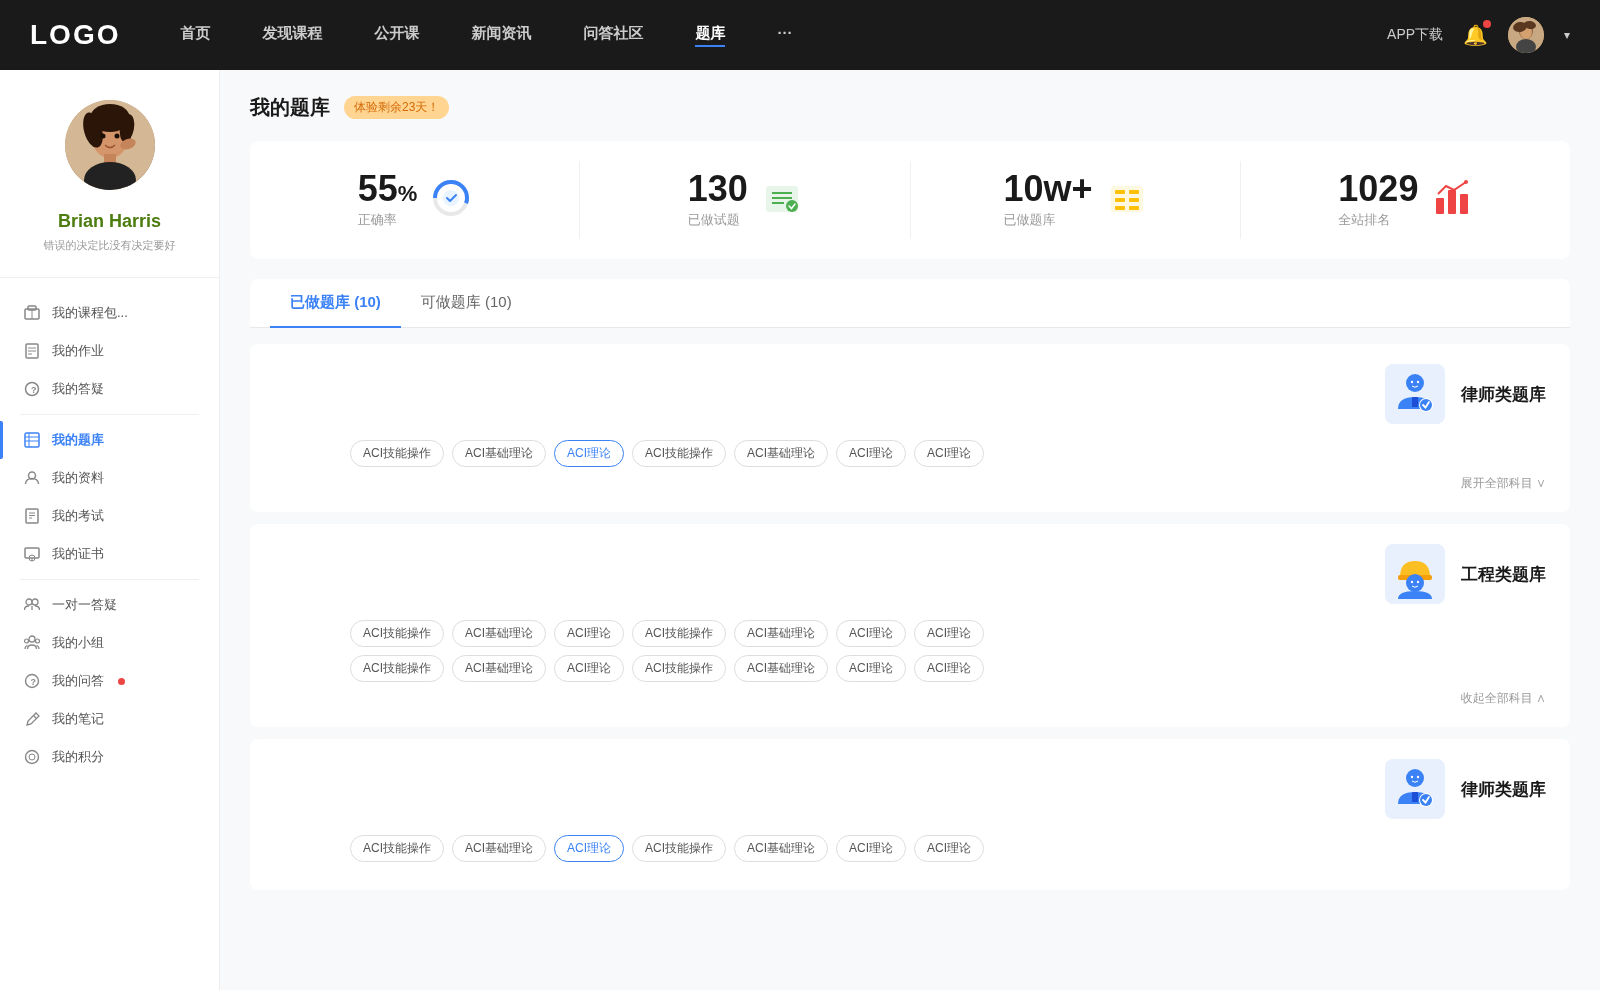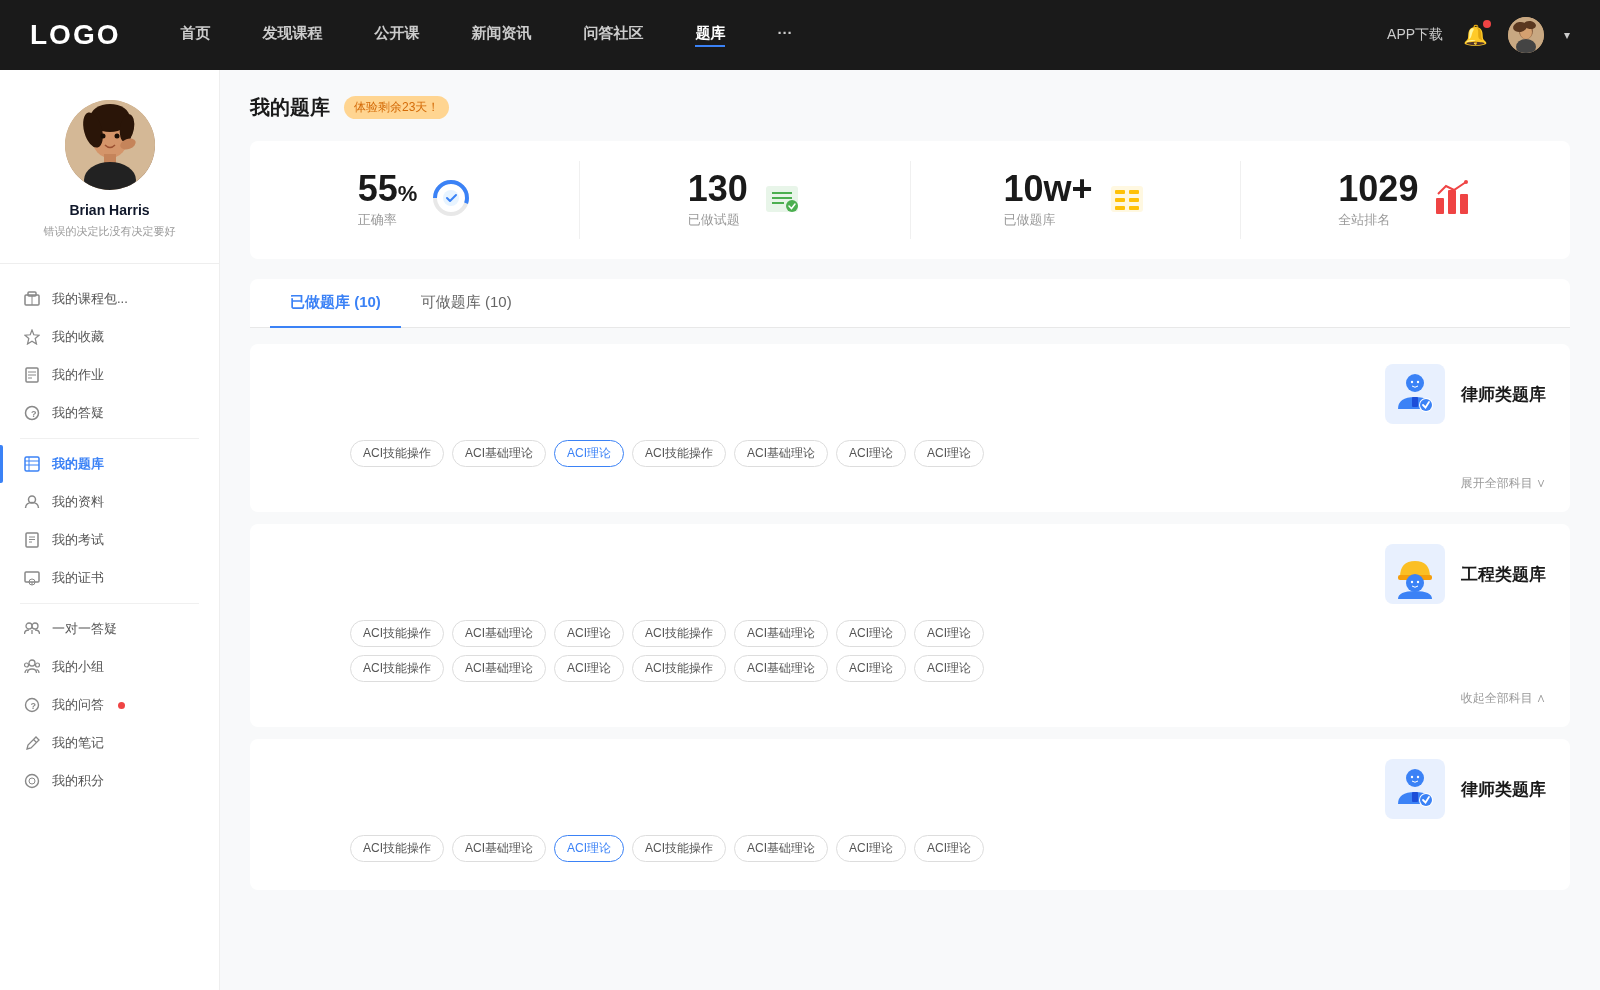--- a/index.html
+++ b/index.html
@@ -113,24 +113,25 @@
       height: 100%;
       background: linear-gradient(160deg, #c8a882 30%, #8a6648 100%);
       display: flex;
       align-items: center;
       justify-content: center;
     }
     
     .avatar-svg { width: 90px; height: 90px; }
 
     .user-name {
-      font-size: 14px;
+      font-size: 18px;
       font-weight: 600;
-      color: #0f172a;
+      color: #4d7c0f;
       margin-bottom: 6px;
+      margin-top: 9px;
     }
     .user-motto {
       font-size: 11px;
       color: #999;
       text-align: center;
     }
 
     .sidebar-menu {
       padding: 16px 0;
     }
@@ -399,28 +400,20 @@
         <span class="sidebar-icon">
           <svg width="16" height="16" viewBox="0 0 16 16" fill="none">
               <rect x="1" y="4" width="14" height="10" rx="1" stroke="#888" stroke-width="1.5" fill="none"></rect>
               <rect x="4" y="1" width="8" height="4" rx="1" stroke="#888" stroke-width="1.5" fill="none"></rect>
               <line x1="8" y1="4" x2="8" y2="14" stroke="#888" stroke-width="1"></line>
             </svg>
         </span>
         <span>我的课程包...</span>
       </div>
 
-      <div class="sidebar-item">
-        <span class="sidebar-icon">
-          <svg width="16" height="16" viewBox="0 0 16 16" fill="none">
-              <polygon points="8,1 9.8,5.8 15,6.2 11.2,9.5 12.5,15 8,12.2 3.5,15 4.8,9.5 1,6.2 6.2,5.8" stroke="#888" stroke-width="1.2" fill="none"></polygon>
-            </svg>
-        </span>
-        <span>我的收藏</span>
-      </div>
 
       <div class="sidebar-item">
         <span class="sidebar-icon">
           <svg width="16" height="16" viewBox="0 0 16 16" fill="none">
               <rect x="2" y="1" width="12" height="14" rx="1" stroke="#888" stroke-width="1.5" fill="none"></rect>
               <line x1="4" y1="5" x2="12" y2="5" stroke="#888" stroke-width="1"></line>
               <line x1="4" y1="8" x2="12" y2="8" stroke="#888" stroke-width="1"></line>
               <line x1="4" y1="11" x2="8" y2="11" stroke="#888" stroke-width="1"></line>
             </svg>
         </span>

